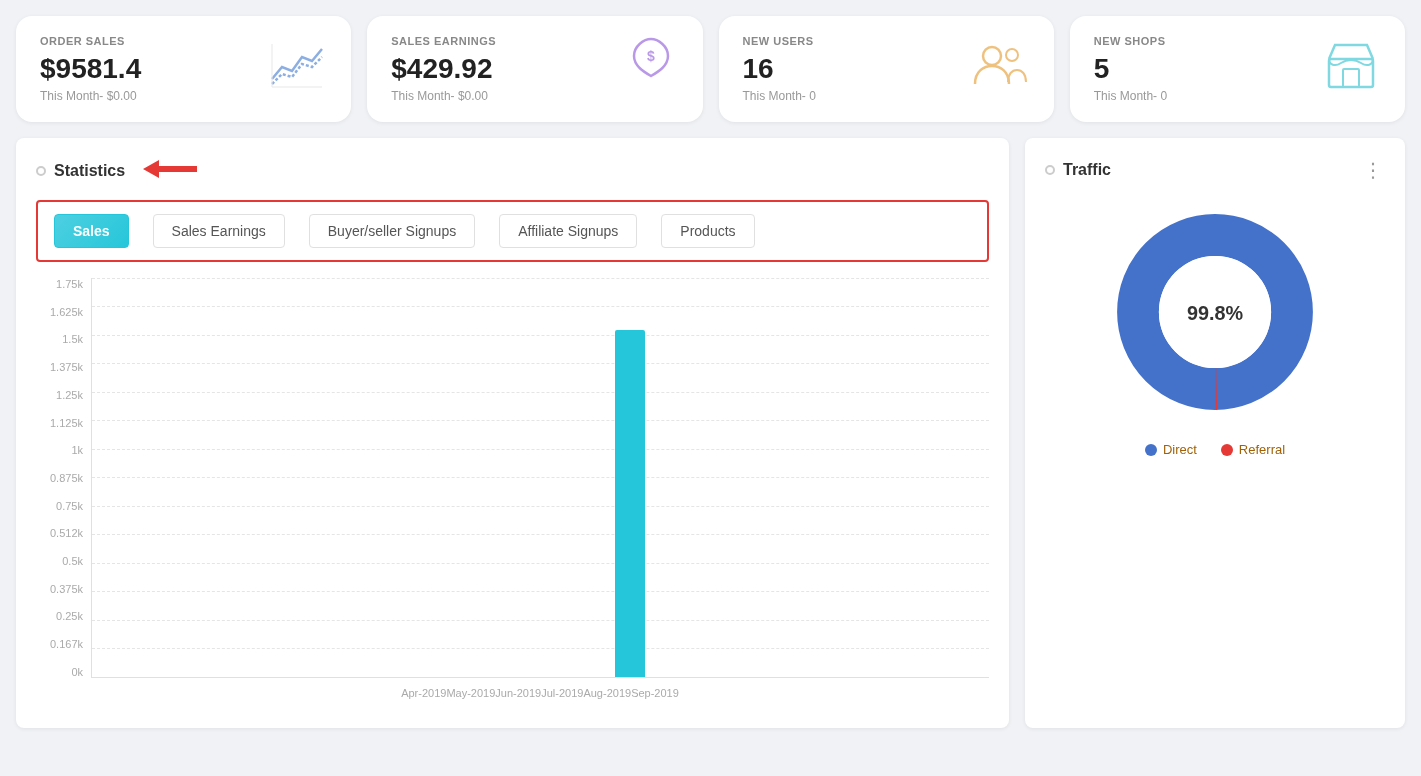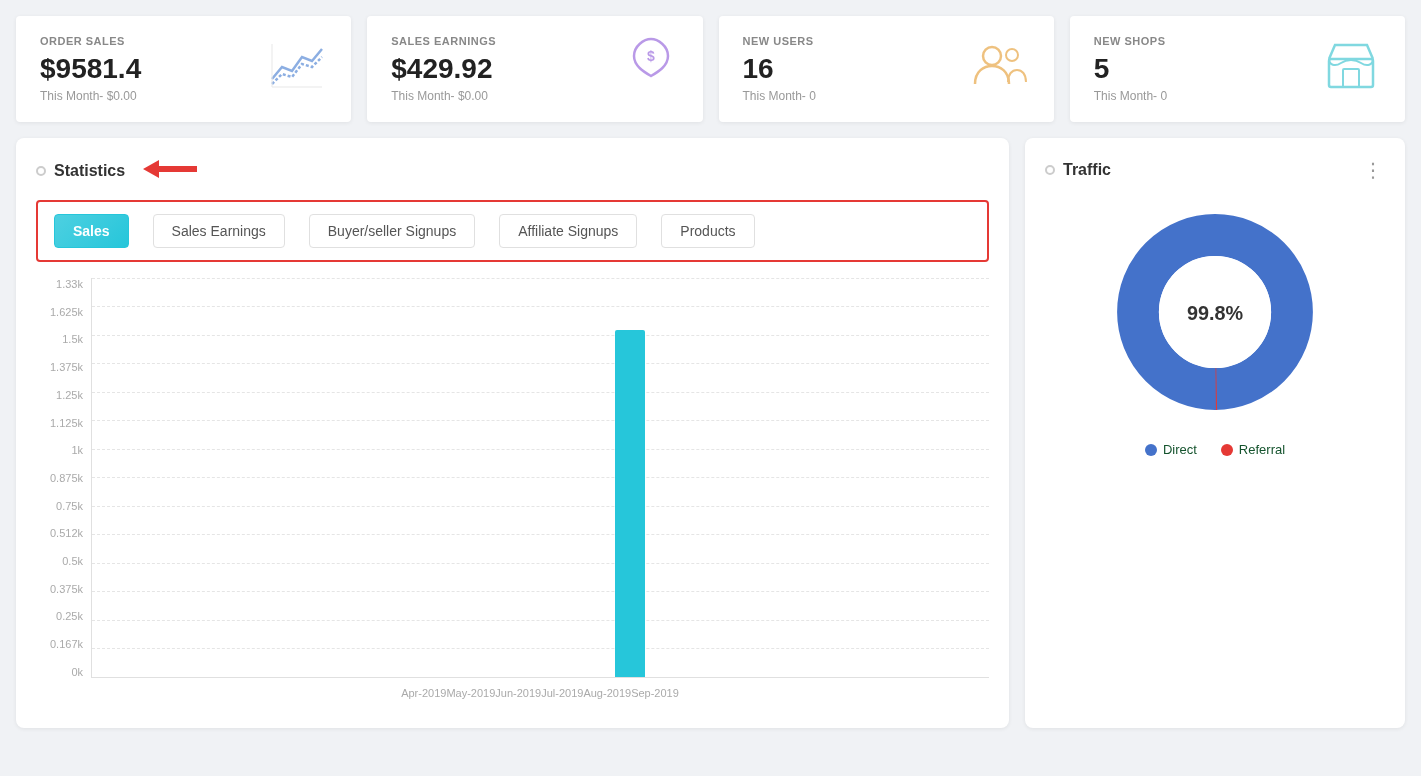--- a/index.html
+++ b/index.html
@@ -7,21 +7,21 @@
 
     .top-cards {
       display: flex;
       gap: 16px;
       padding: 16px;
       background: #f0f2f5;
     }
 
     .card {
       background: #fff;
-      border-radius: 4px;
+      border-radius: 16px;
       padding: 18px 24px;
       flex: 1;
       display: flex;
       justify-content: space-between;
       align-items: center;
       box-shadow: 0 1px 4px rgba(0,0,0,0.07);
     }
 
     .card-left {}
     .card-label {
@@ -230,21 +230,21 @@
       justify-content: center;
       gap: 24px;
       margin-top: 16px;
     }
 
     .legend-item {
       display: flex;
       align-items: center;
       gap: 6px;
       font-size: 13px;
-      color: #14532d;
+      color: #a16207;
     }
 
     .legend-dot {
       width: 12px;
       height: 12px;
       border-radius: 50%;
     }
 
     .stat-box-wrapper {
       border: 2px solid #e53935;
@@ -344,21 +344,21 @@
         <button class="tab-btn">Sales Earnings</button>
         <button class="tab-btn">Buyer/seller Signups</button>
         <button class="tab-btn">Affiliate Signups</button>
         <button class="tab-btn">Products</button>
       </div>
     </div>
 
     <div class="chart-area">
 
       <div class="y-axis">
-        <span class="y-label">1.33k</span>
+        <span class="y-label">1.75k</span>
         <span class="y-label">1.625k</span>
         <span class="y-label">1.5k</span>
         <span class="y-label">1.375k</span>
         <span class="y-label">1.25k</span>
         <span class="y-label">1.125k</span>
         <span class="y-label">1k</span>
         <span class="y-label">0.875k</span>
         <span class="y-label">0.75k</span>
         <span class="y-label">0.512k</span>
         <span class="y-label">0.5k</span>

